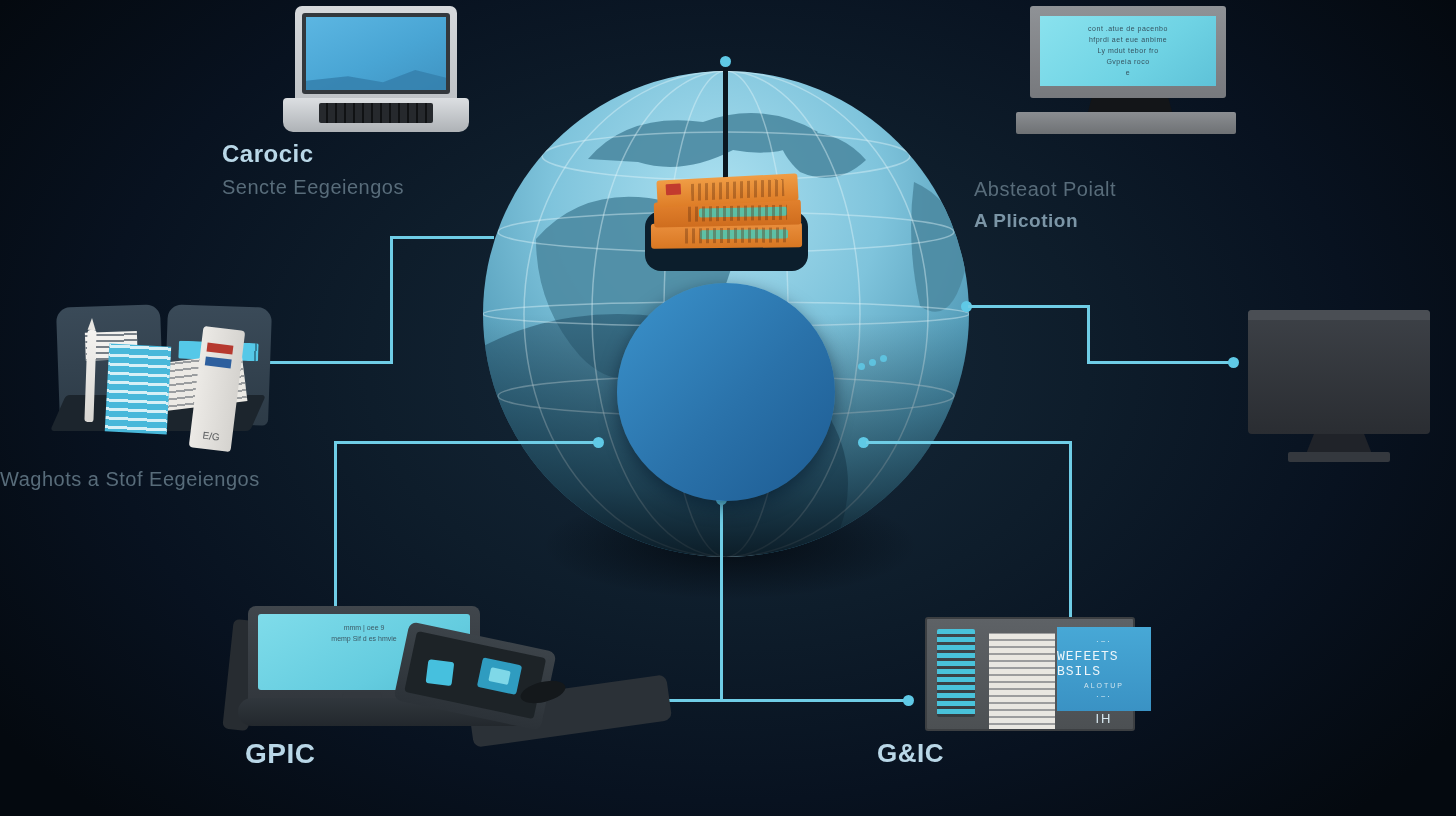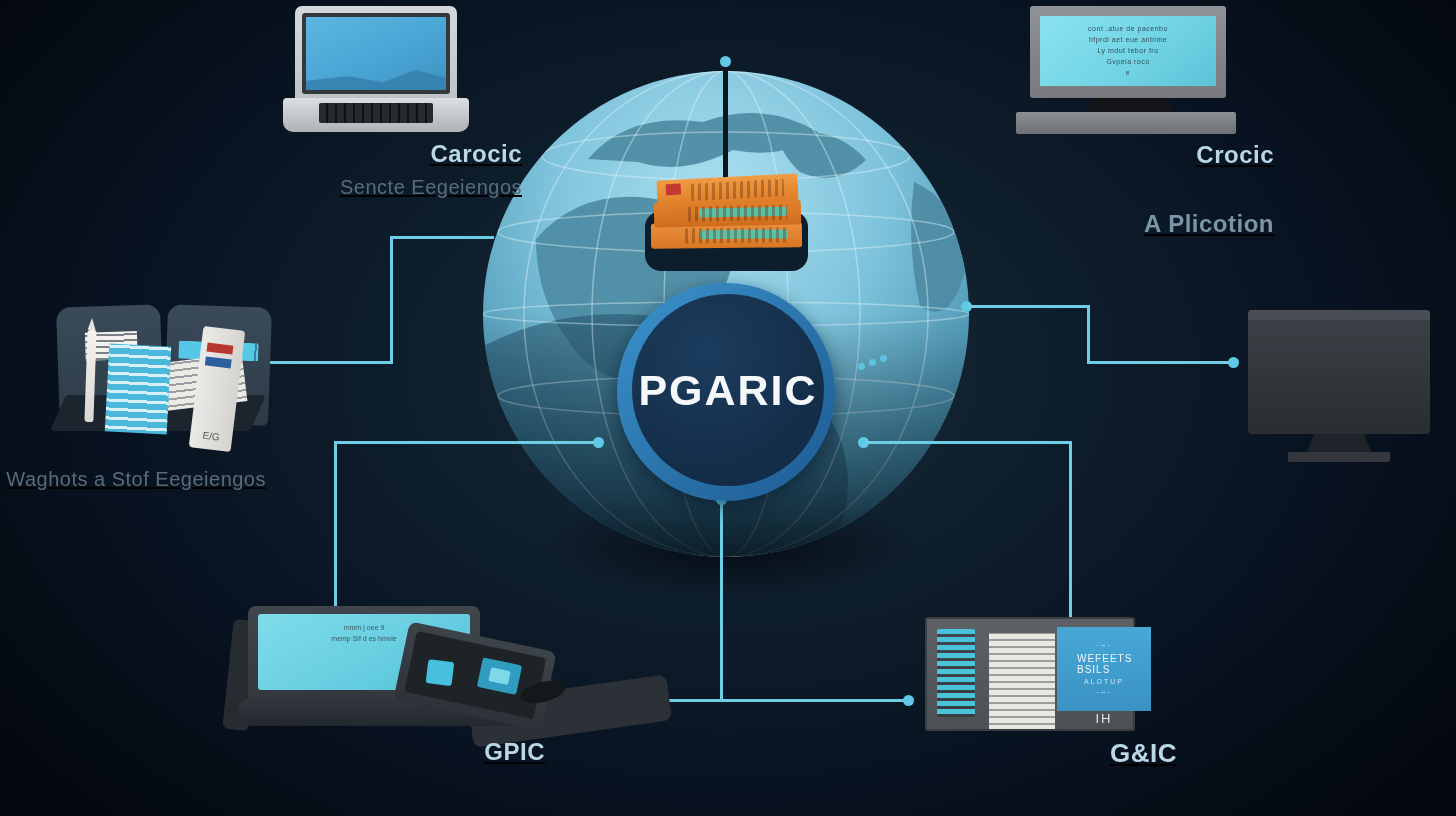--- a/index.html
+++ b/index.html
@@ -99,28 +99,28 @@
   .bl-mouse{left:520px;top:682px;width:46px;height:20px;background:#14181b;border-radius:50%;transform:rotate(-14deg);}
   
   .br-panel{left:925px;top:617px;width:210px;height:114px;background:linear-gradient(#5e6266,#4c5053);border:2px solid #3c3f42;border-radius:3px;box-sizing:border-box;}
   .br-bars{position:absolute;left:10px;top:10px;width:38px;height:88px;
     background:repeating-linear-gradient(#49c2da 0 5px,rgba(10,20,25,.35) 5px 8px);border-radius:2px;}
   .br-paper{position:absolute;left:56px;top:6px;width:66px;height:96px;background:#e9e7e1;border-radius:2px;
     background-image:repeating-linear-gradient(rgba(130,132,135,.75) 0 2px,transparent 2px 7px);background-clip:content-box;padding:8px 6px;}
   .br-screen{position:absolute;left:130px;top:8px;width:94px;height:84px;background:linear-gradient(#47a8d6,#3a92c4);
     display:flex;flex-direction:column;align-items:center;justify-content:center;gap:3px;overflow:hidden;}
   .br-screen .orn{color:#dceef5;font-size:8px;letter-spacing:2px;}
-  .br-screen .ttl{color:#eef6fa;font-size:10px;letter-spacing:1px;font-family:Liberation Sans, sans-serif;margin-left:20px;}
+  .br-screen .ttl{color:#eef6fa;font-size:13px;letter-spacing:1px;font-family:Liberation Mono, monospace;}
   .br-screen .sb{color:#cfe4ee;font-size:7px;letter-spacing:2px;}
   .br-ih{position:absolute;left:130px;top:92px;width:94px;text-align:center;color:#d7e8f0;font-size:13px;letter-spacing:2px;}
   
-  .cap{position:absolute;text-align:right;text-decoration:underline;}
+  .cap{position:absolute;text-align:left;}
   .title-br{color:#b9d7e7;font-weight:bold;font-size:24px;letter-spacing:.5px;}
   .title-dim{color:#586c7a;font-size:20px;letter-spacing:.5px;}
-  .title-mid{color:#7b95a6;font-size:24px;font-weight:bold;letter-spacing:.5px;}
+  .title-mid{color:#7b95a6;font-size:19px;font-weight:bold;letter-spacing:.5px;}
 </style>
 </head>
 <body>
 
 <div id="canvas">
 
   <div class="abs" id="globe-shadow"></div>
   <div class="abs" id="globe-wrap">
     <svg width="496" height="500" viewBox="0 0 496 500">
       <defs>
@@ -195,23 +195,20 @@
   <div class="vl" style="left:720px;top:503px;height:198px;"></div>
   <div class="hl" style="left:533px;top:699px;width:376px;"></div>
   <span class="dot" style="left:527px;top:695px;"></span>
   <span class="dot" style="left:903px;top:695px;"></span>
 
   <span class="dot sm" style="left:858px;top:363px;"></span>
   <span class="dot sm" style="left:869px;top:359px;"></span>
   <span class="dot sm" style="left:880px;top:355px;"></span>
 
   <div class="abs hub-ring"></div>
-  <div class="abs hub-core">
-    <span class="hub-label">PGARIC</span>
-  </div>
 
   <div class="abs tray"></div>
   <div class="abs book b3">
       <span class="strip"></span>
       <span class="scribble"></span>
     </div>
   <div class="abs book b2">
       <span class="strip"></span>
       <span class="scribble"></span>
     </div>
@@ -241,22 +238,22 @@
     <div class="tr-screen">
       <span class="ln">cont .atue de pacenbo</span>
       <span class="ln">hfprdi aet eue anbime</span>
       <span class="ln">Ly mdut tebor fro</span>
       <span class="ln">Gvpeia roco</span>
       <span class="ln">e</span>
     </div>
   </div>
   <div class="abs tr-hinge"></div>
   <div class="abs tr-base"></div>
-  <div class="cap" style="left:974px;top:141px;width:300px;">
-    <div class="title-br">Crocic</div>
+  <div class="cap" style="left:974px;top:178px;width:300px;">
+    <div class="title-dim">Absteaot Poialt</div>
   </div>
   <div class="cap" style="left:974px;top:210px;width:300px;">
     <div class="title-mid">A Plicotion</div>
   </div>
 
   <div class="abs" style="left:30px;top:298px;width:230px;height:160px;">
     <div class="lm-panel" style="left:28px;top:8px;transform:rotate(-2deg);">
       <div class="lm-card" style="left:24px;top:22px;width:52px;height:28px;"></div>
     </div>
     <div class="lm-panel" style="left:136px;top:8px;transform:rotate(2deg);">
@@ -295,21 +292,21 @@
   <div class="abs blm-stand"></div>
   <div class="abs desk"></div>
   <div class="abs bl-laptop">
     <div class="bl-lscreen">
       <span class="bl-tab1"></span>
       <span class="bl-tab2"></span>
     </div>
   </div>
   <div class="abs bl-mouse"></div>
   <div class="cap" style="left:245px;top:738px;width:300px;">
-    <div class="title-br" style="font-size:24px;">GPIC</div>
+    <div class="title-br" style="font-size:28px;">GPIC</div>
   </div>
 
   <div class="abs br-panel">
     <div class="br-bars"></div>
     <div class="br-paper"></div>
     <div class="br-screen">
       <span class="orn">·~·</span>
       <span class="ttl">WEFEETS BSILS</span>
       <span class="sb">ALOTUP</span>
       <span class="orn">·~·</span>

